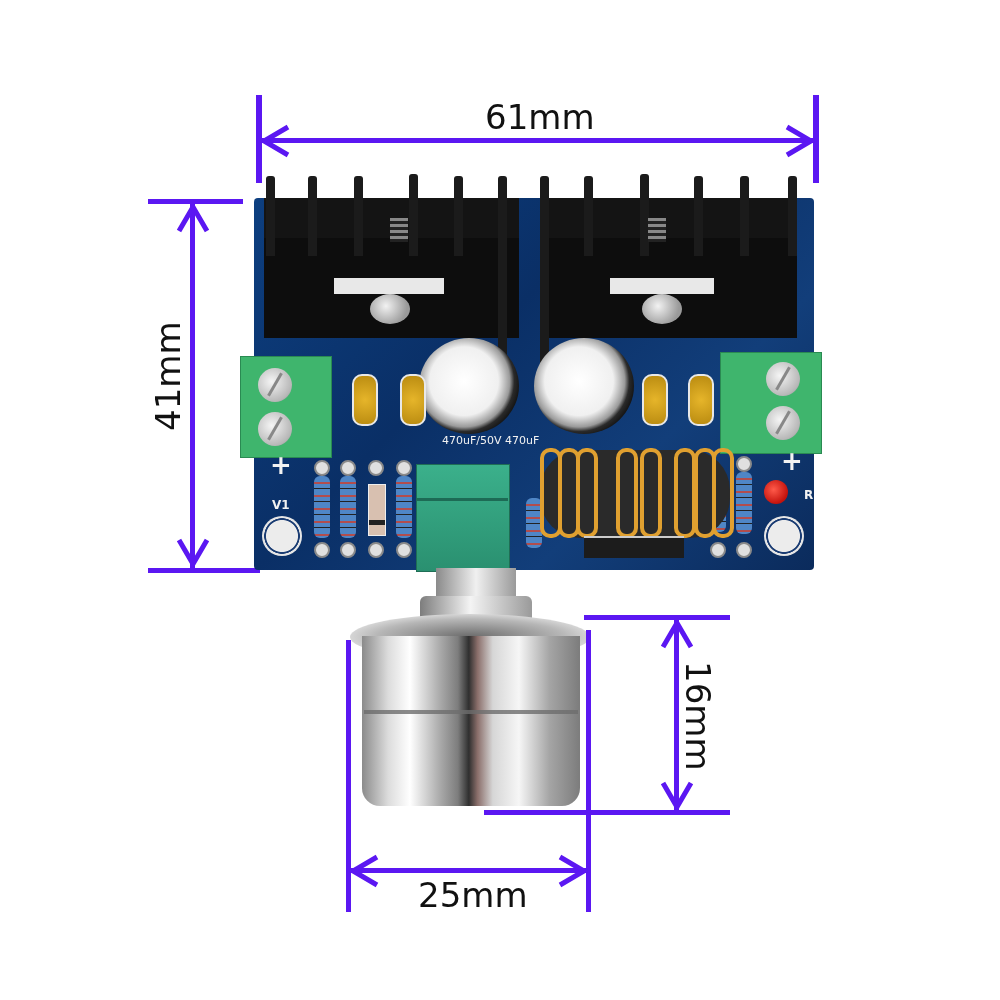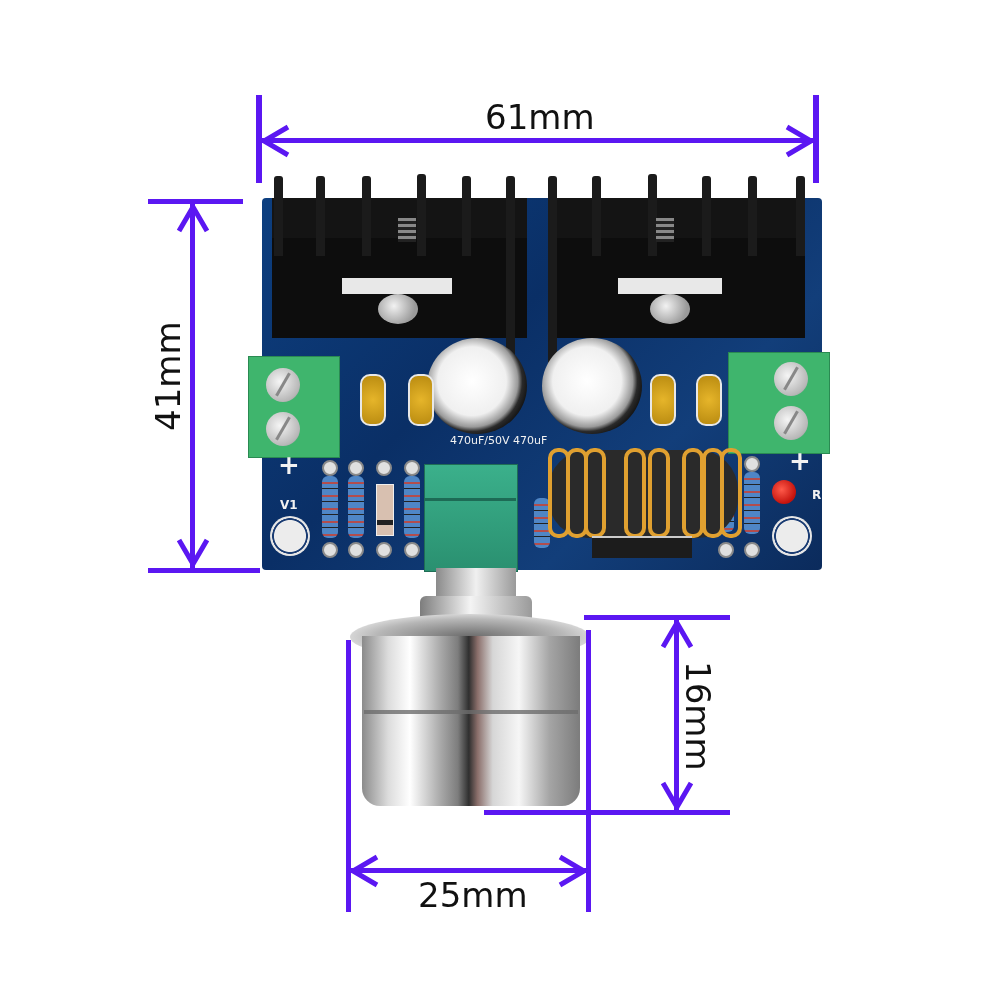--- a/index.html
+++ b/index.html
@@ -9,21 +9,21 @@
       font-family: "DejaVu Sans", "Liberation Sans", sans-serif;
     }
     .abs { position: absolute; }
     .dim-line { position: absolute; background: #5b17f2; }
     .dim-label { position: absolute; color: #111; font-size: 34px; line-height: 1; white-space: nowrap; }
     .vert-label { transform: rotate(-90deg); transform-origin: center center; }
     .vert-label-cw { transform: rotate(90deg); transform-origin: center center; }
 
     
     .pcb {
-      position: absolute; left: 262px; top: 198px; width: 560px; height: 372px;
+      position: absolute; left: 254px; top: 198px; width: 560px; height: 372px;
       background: linear-gradient(135deg, #0d3f80 0%, #0a2f66 40%, #123e7a 70%, #0b2b5c 100%);
       border-radius: 4px;
     }
     .heatsink {
       position: absolute; background: #0d0d0d;
     }
     .fin { position: absolute; background: #1b1b1b; width: 9px; border-radius: 3px 3px 0 0; }
     .tab { position: absolute; background: #e8e8e8; }
     .screw { position: absolute; border-radius: 50%; background: radial-gradient(circle at 40% 40%, #f2f2f2, #9a9a9a 70%); }
     .cap {

